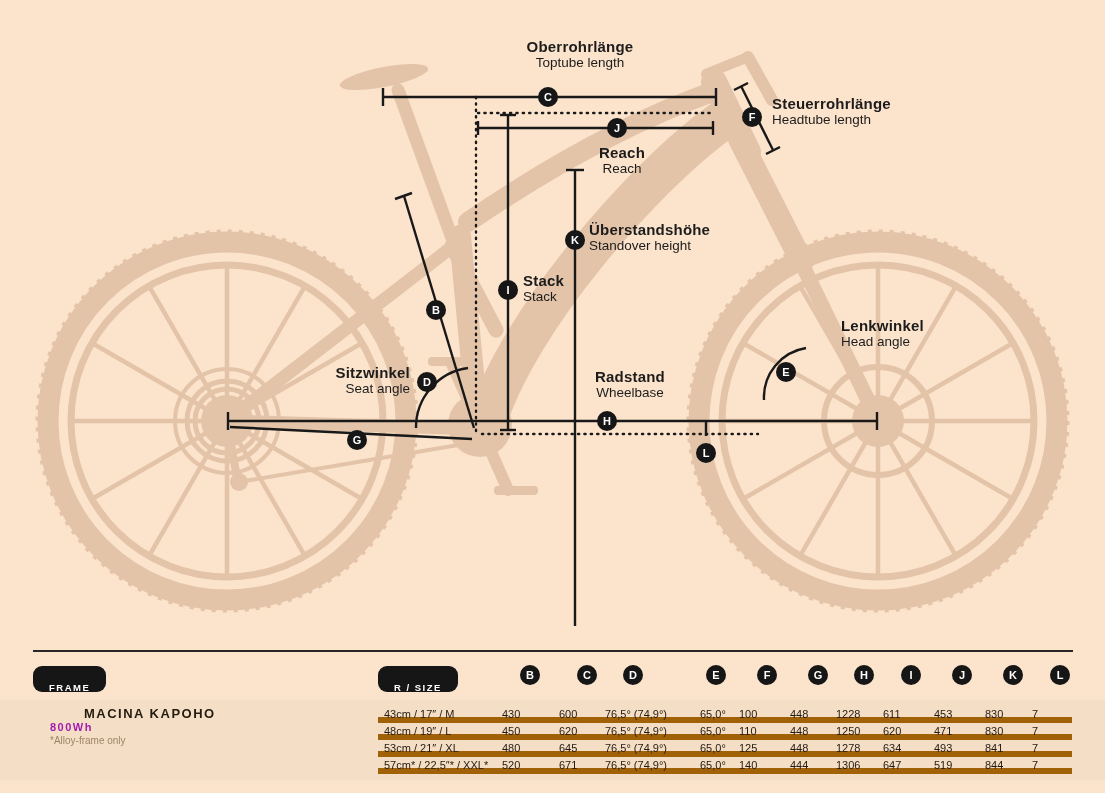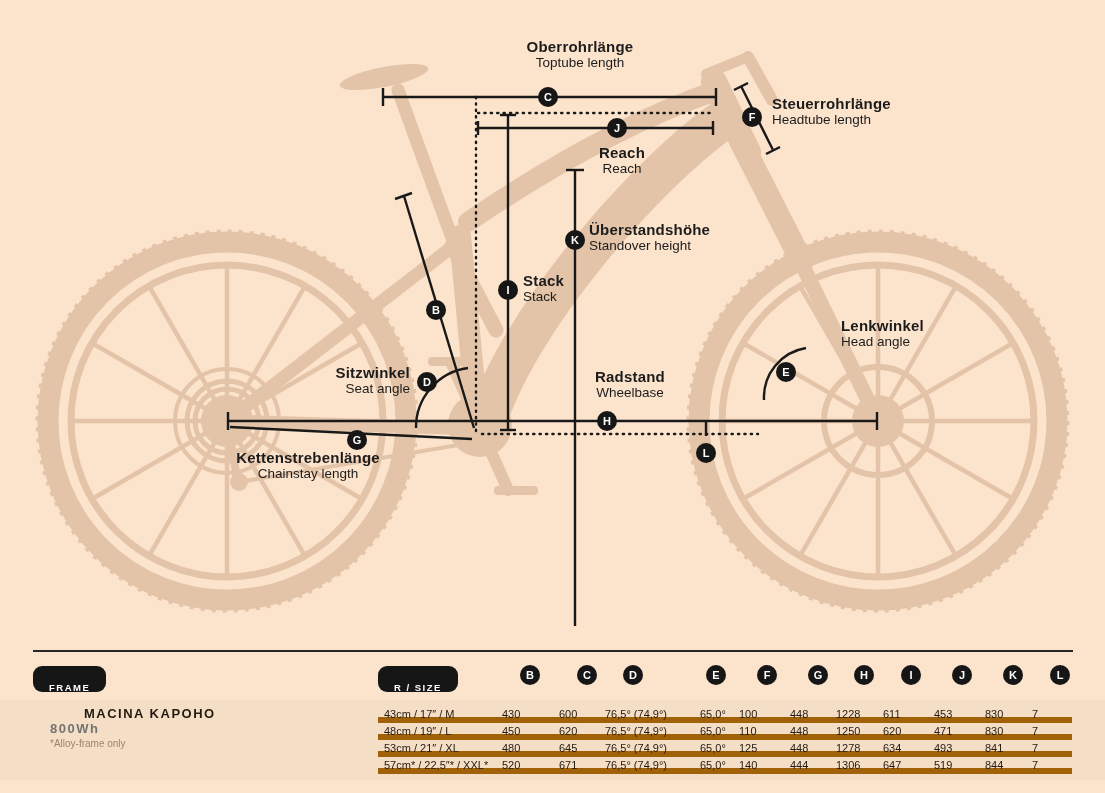--- a/index.html
+++ b/index.html
@@ -28,21 +28,21 @@
   .pill {
     position:absolute; top:666px; height:18px; border-radius:9px;
     background:#161616; color:#fff; font-size:9.5px; font-weight:bold;
     letter-spacing:1.5px; line-height:18px; padding:13px 16px; white-space:nowrap;
   }
 
   .band { position:absolute; left:0; top:700px; width:1105px; height:80px; background:#f5dec6; }
 
   .model { position:absolute; left:50px; top:706px; }
   .model .name    { font-size:13px; font-weight:bold; letter-spacing:1.5px; color:#241b10;padding-left:34px; }
-  .model .battery { font-size:13px; font-weight:bold; letter-spacing:1.5px; color:#737373; }
+  .model .battery { font-size:11px; font-weight:bold; letter-spacing:1.5px; color:#a21caf; }
   .model .note    { font-size:10px; color:#9c8468; margin-top:2px; }
 
   .t-row {
     position:absolute; left:378px; width:694px; height:17px;
     border-bottom:6px solid #a16207; font-size:11px; color:#221a10;
   }
   .t-row span { position:absolute; top:0; line-height:16px; text-align:left; white-space:nowrap; }
   .t-row .c-size { left:6px; width:170px; text-align:left; }
   .cB{left:124px;width:56px} .cC{left:181px;width:56px} .cD{left:227px;width:90px}
   .cE{left:322px;width:56px} .cF{left:361px;width:56px} .cG{left:412px;width:56px}
@@ -185,24 +185,20 @@
     <span class="en">Seat angle</span>
   </div>
   <div class="dim-label t-center" style="left:555px;top:368px;width:150px">
     <span class="de">Radstand</span>
     <span class="en">Wheelbase</span>
   </div>
   <div class="dim-label" style="left:841px;top:317px">
     <span class="de">Lenkwinkel</span>
     <span class="en">Head angle</span>
   </div>
-  <div class="dim-label t-center" style="left:198px;top:449px;width:220px">
-    <span class="de">Kettenstrebenlänge</span>
-    <span class="en">Chainstay length</span>
-  </div>
 
   <div class="badge" style="left:538px;top:87px">C</div>
   <div class="badge" style="left:607px;top:118px">J</div>
   <div class="badge" style="left:742px;top:107px">F</div>
   <div class="badge" style="left:565px;top:230px">K</div>
   <div class="badge" style="left:498px;top:280px">I</div>
   <div class="badge" style="left:426px;top:300px">B</div>
   <div class="badge" style="left:417px;top:372px">D</div>
   <div class="badge" style="left:597px;top:411px">H</div>
   <div class="badge" style="left:776px;top:362px">E</div>

